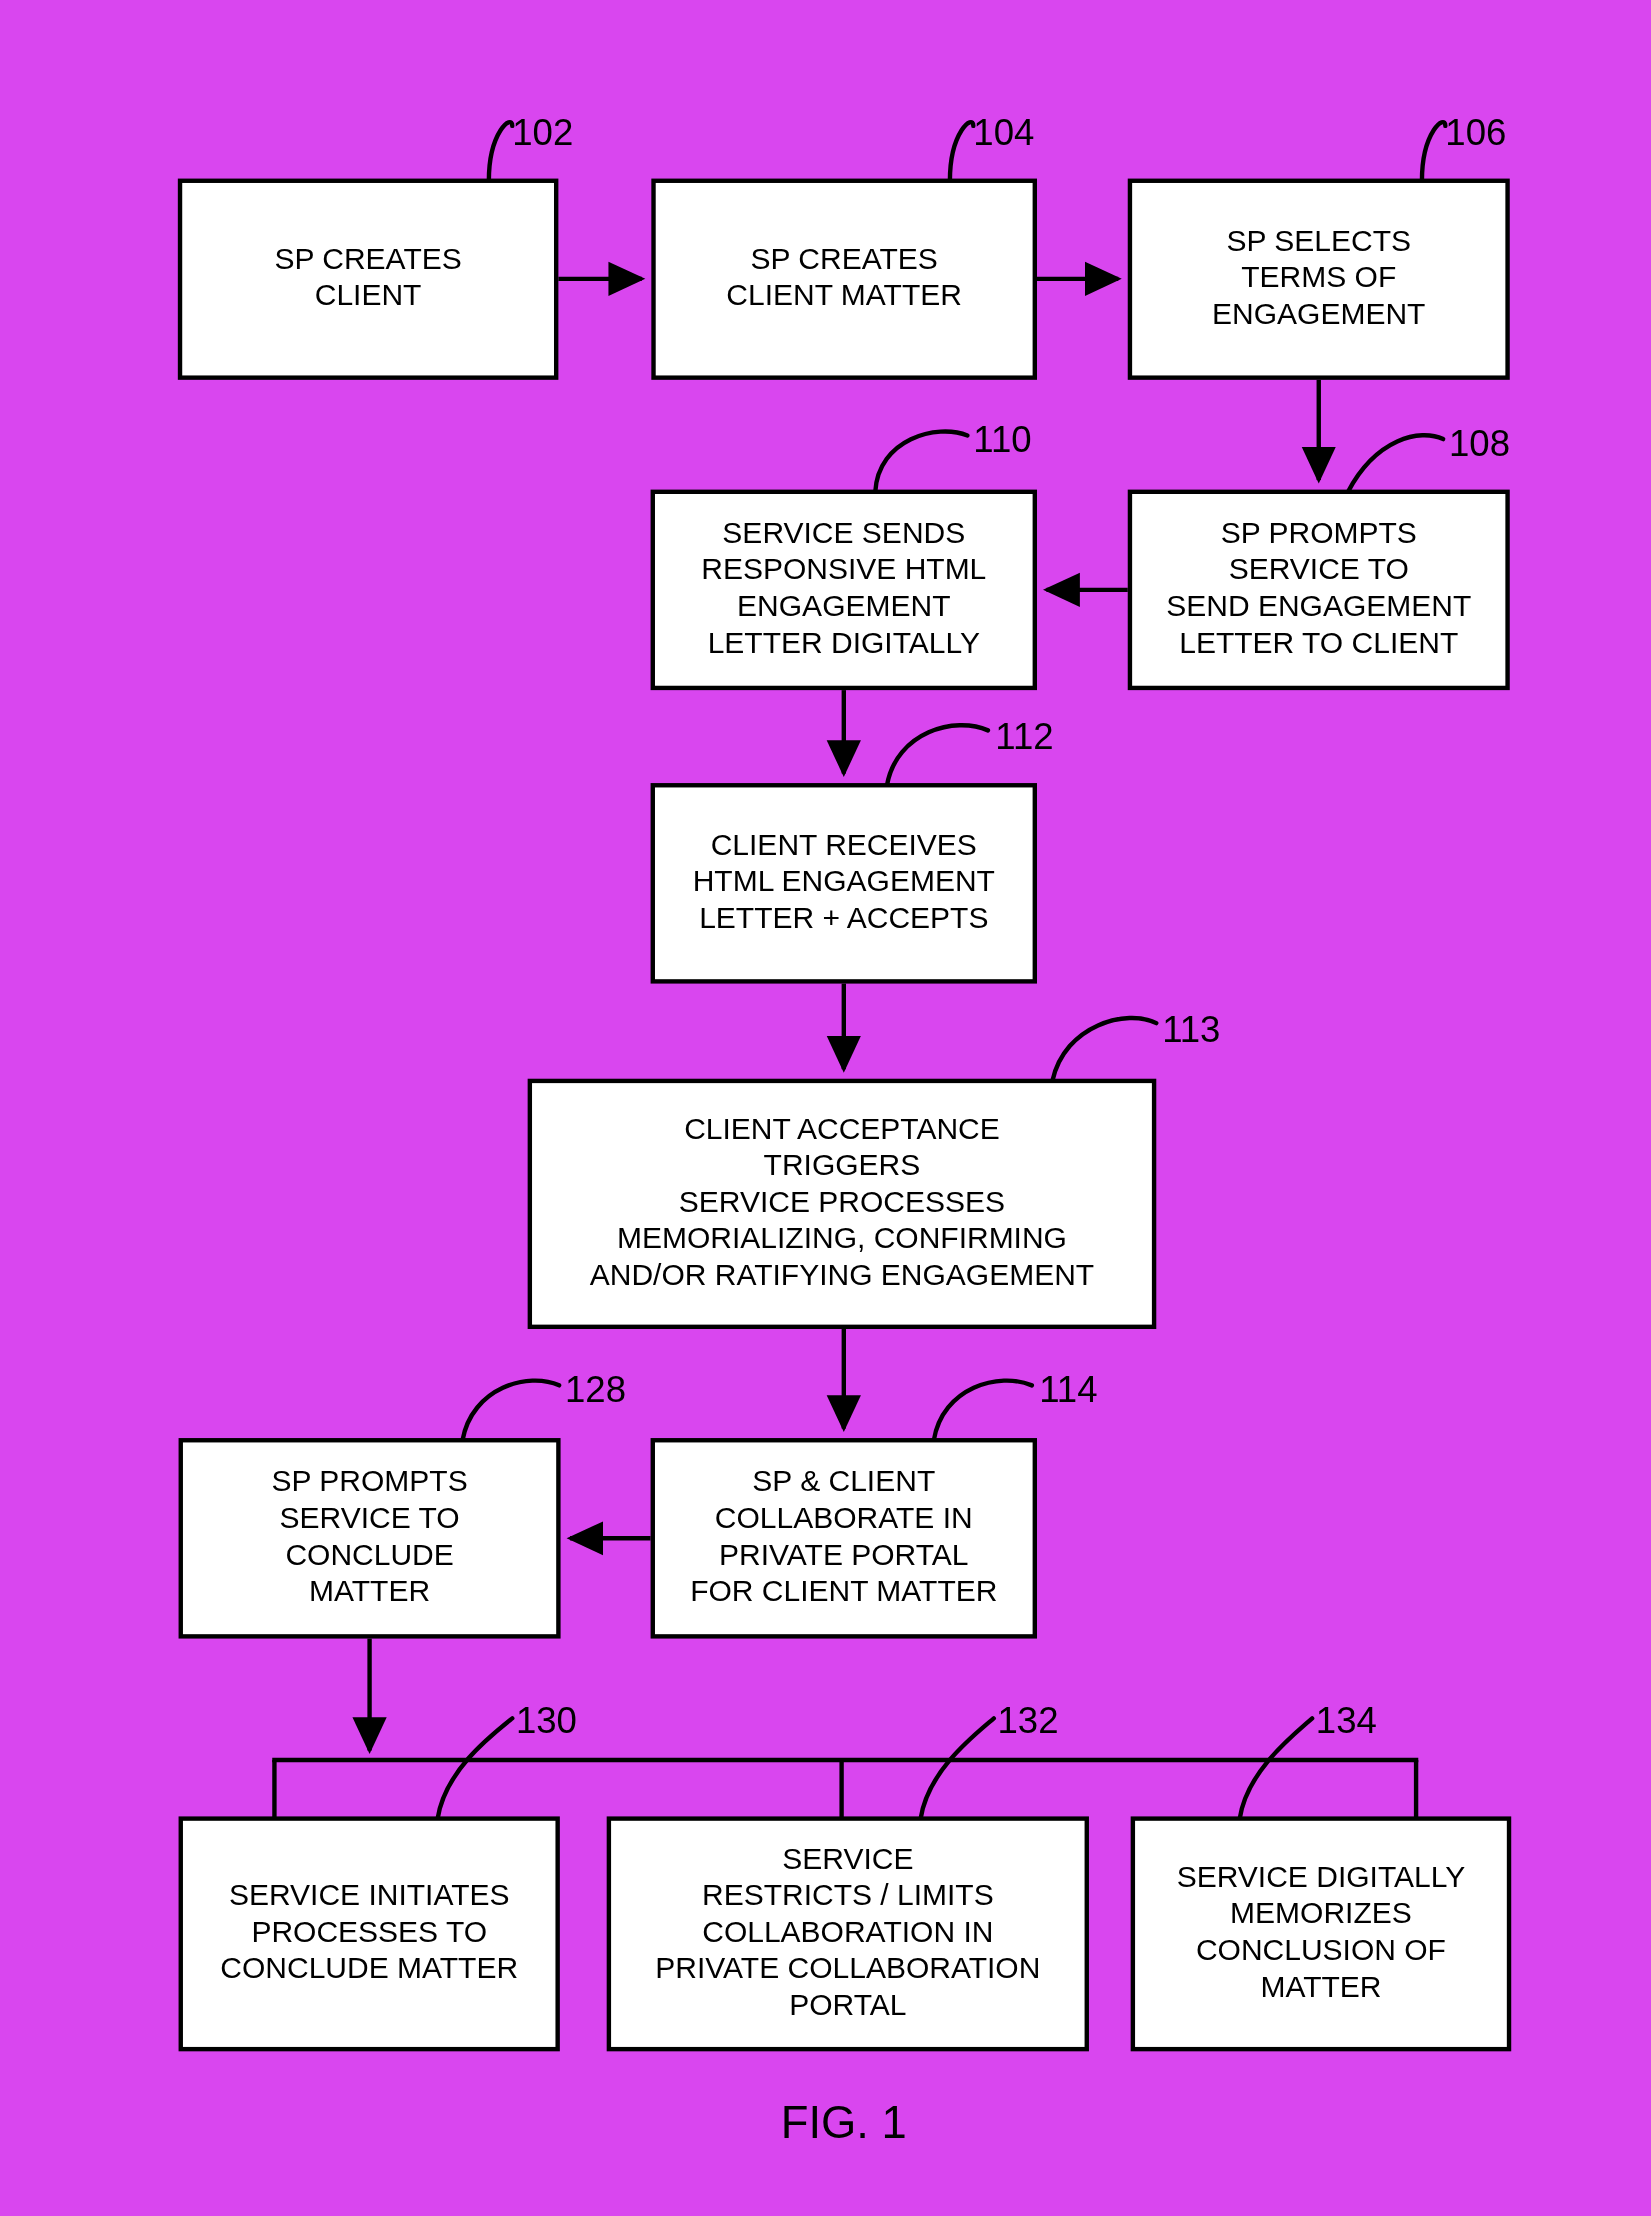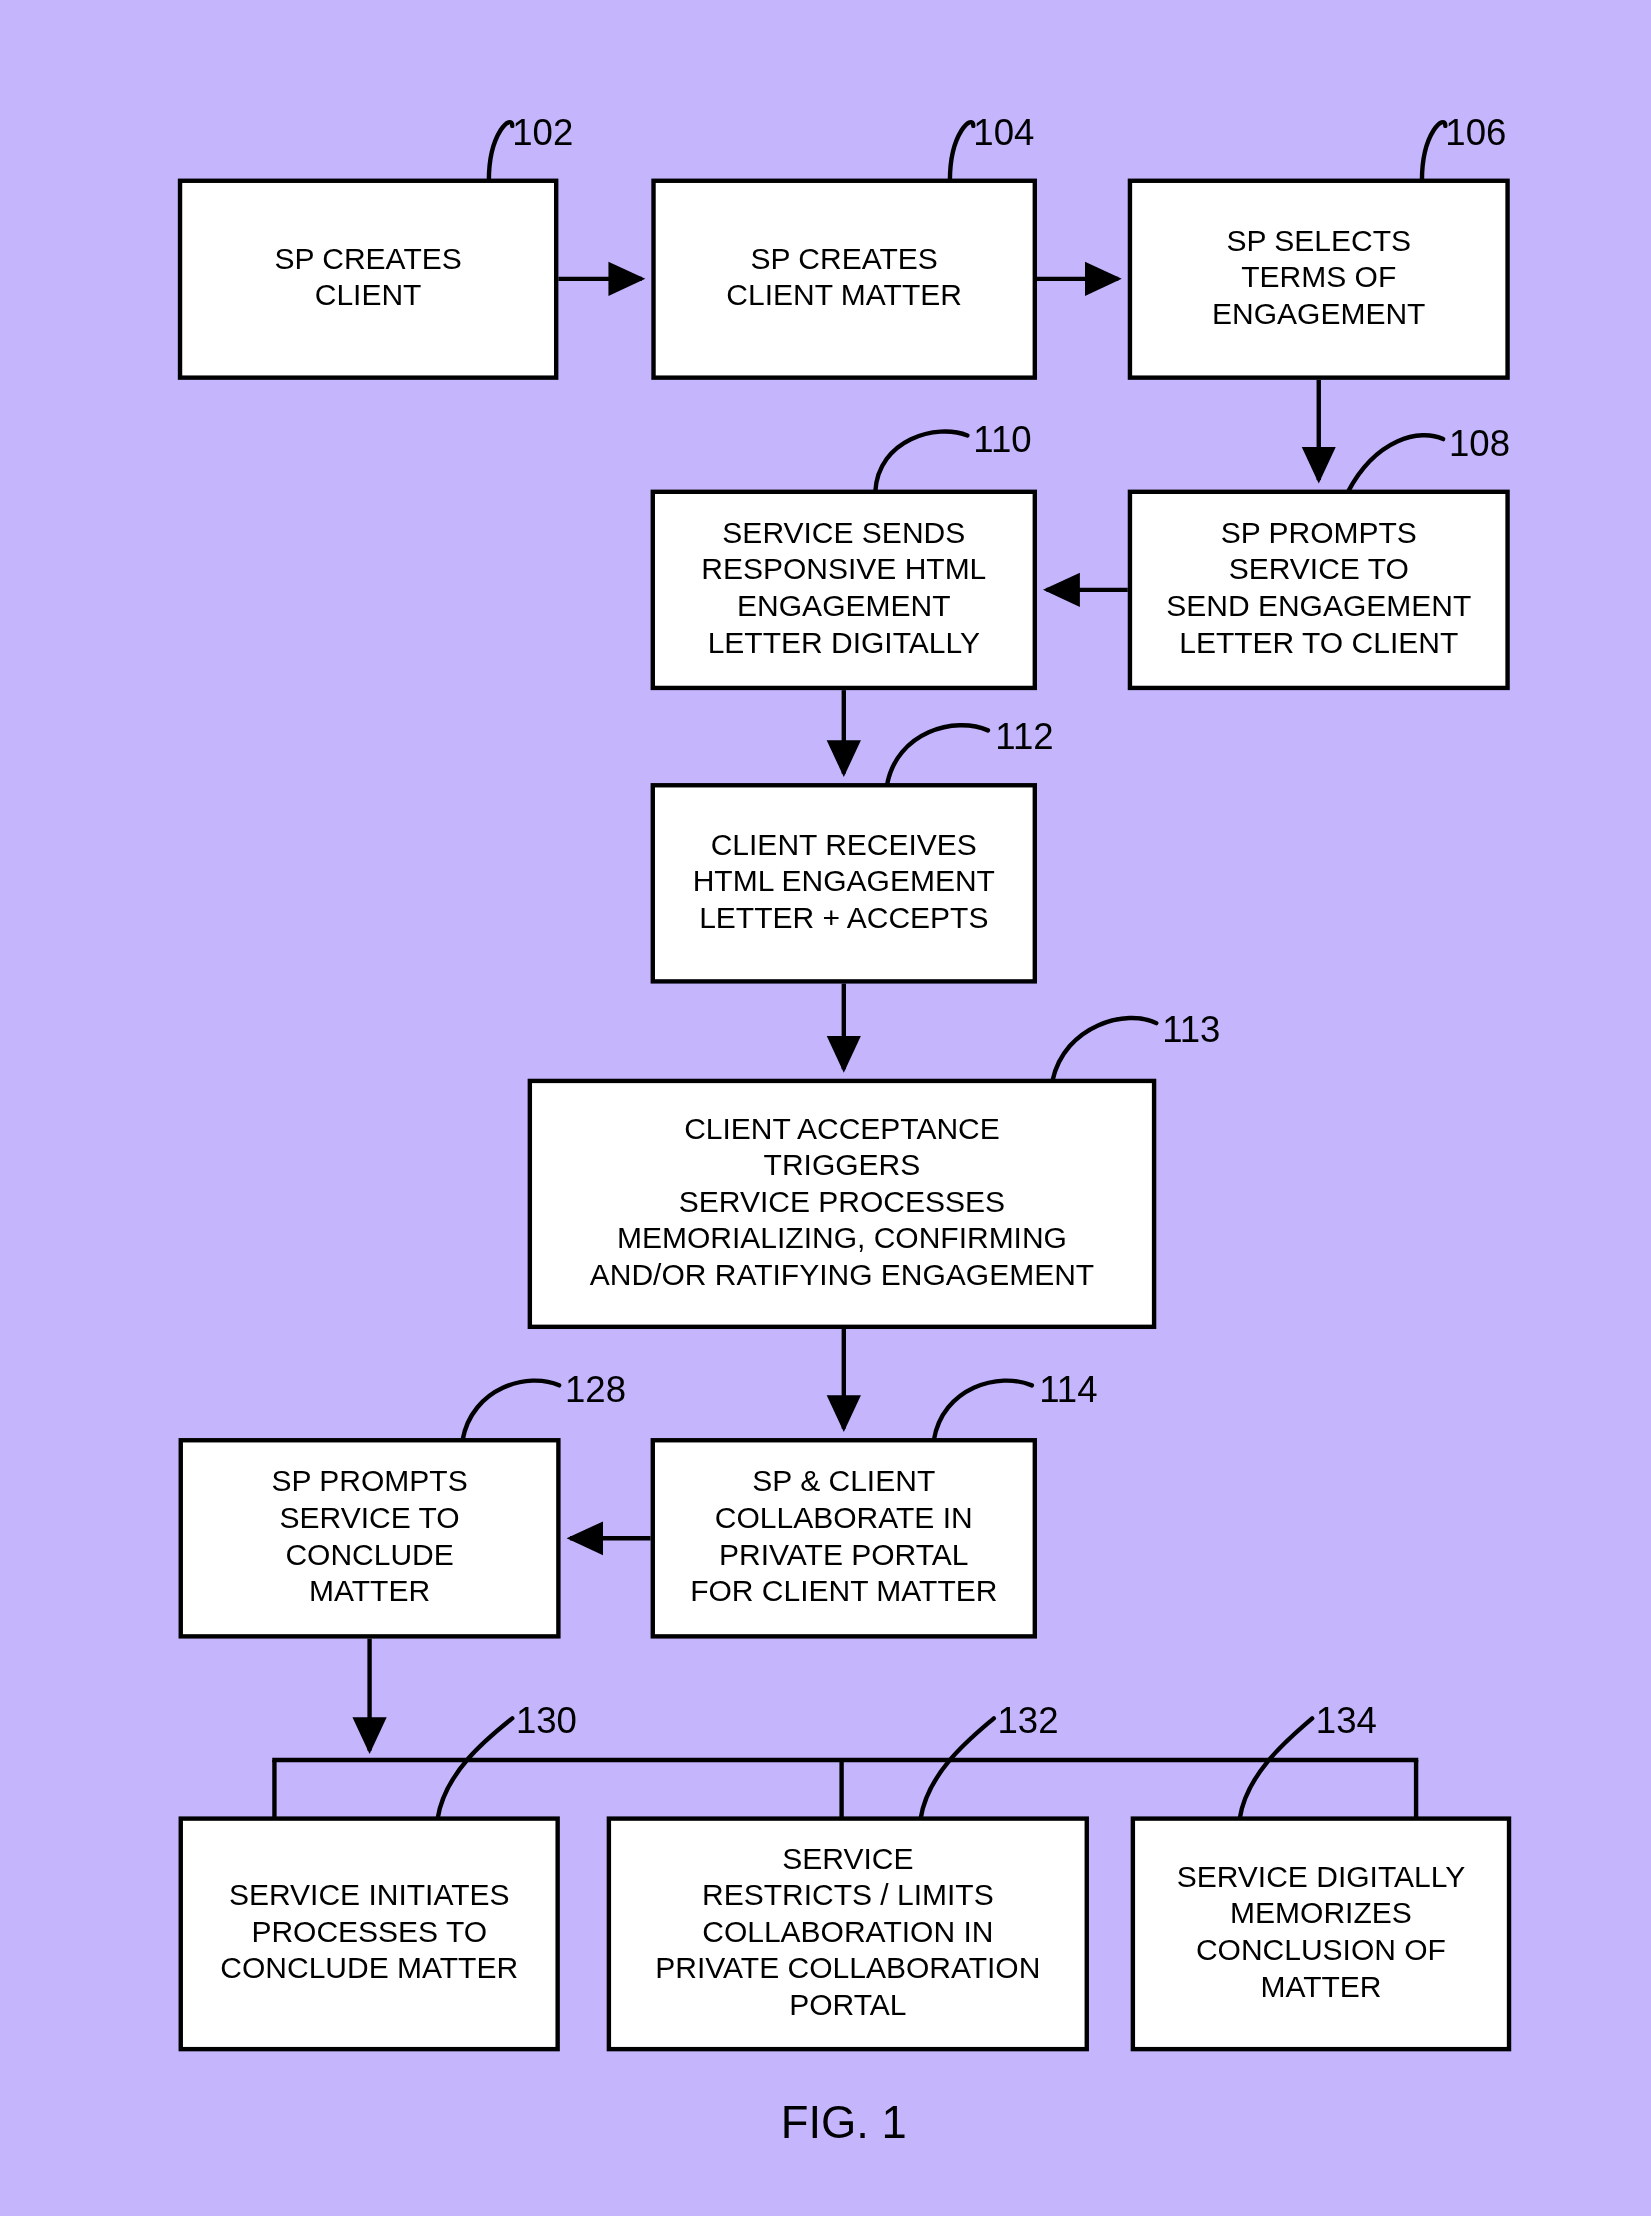--- a/index.html
+++ b/index.html
@@ -11,21 +11,21 @@
     width: 1651px;
     height: 2216px;
     font-family: "Liberation Sans", sans-serif;
     color: #000000;
     overflow: hidden;
   }
   #figure-root {
     position: relative;
     width: 1651px;
     height: 2216px;
-    background: #c4b5fd;
+    background: #d946ef;
   }
   svg#diagram {
     position: absolute;
     left: 0;
     top: 0;
     width: 1651px;
     height: 2216px;
     display: block;
   }
   .box-rect {

